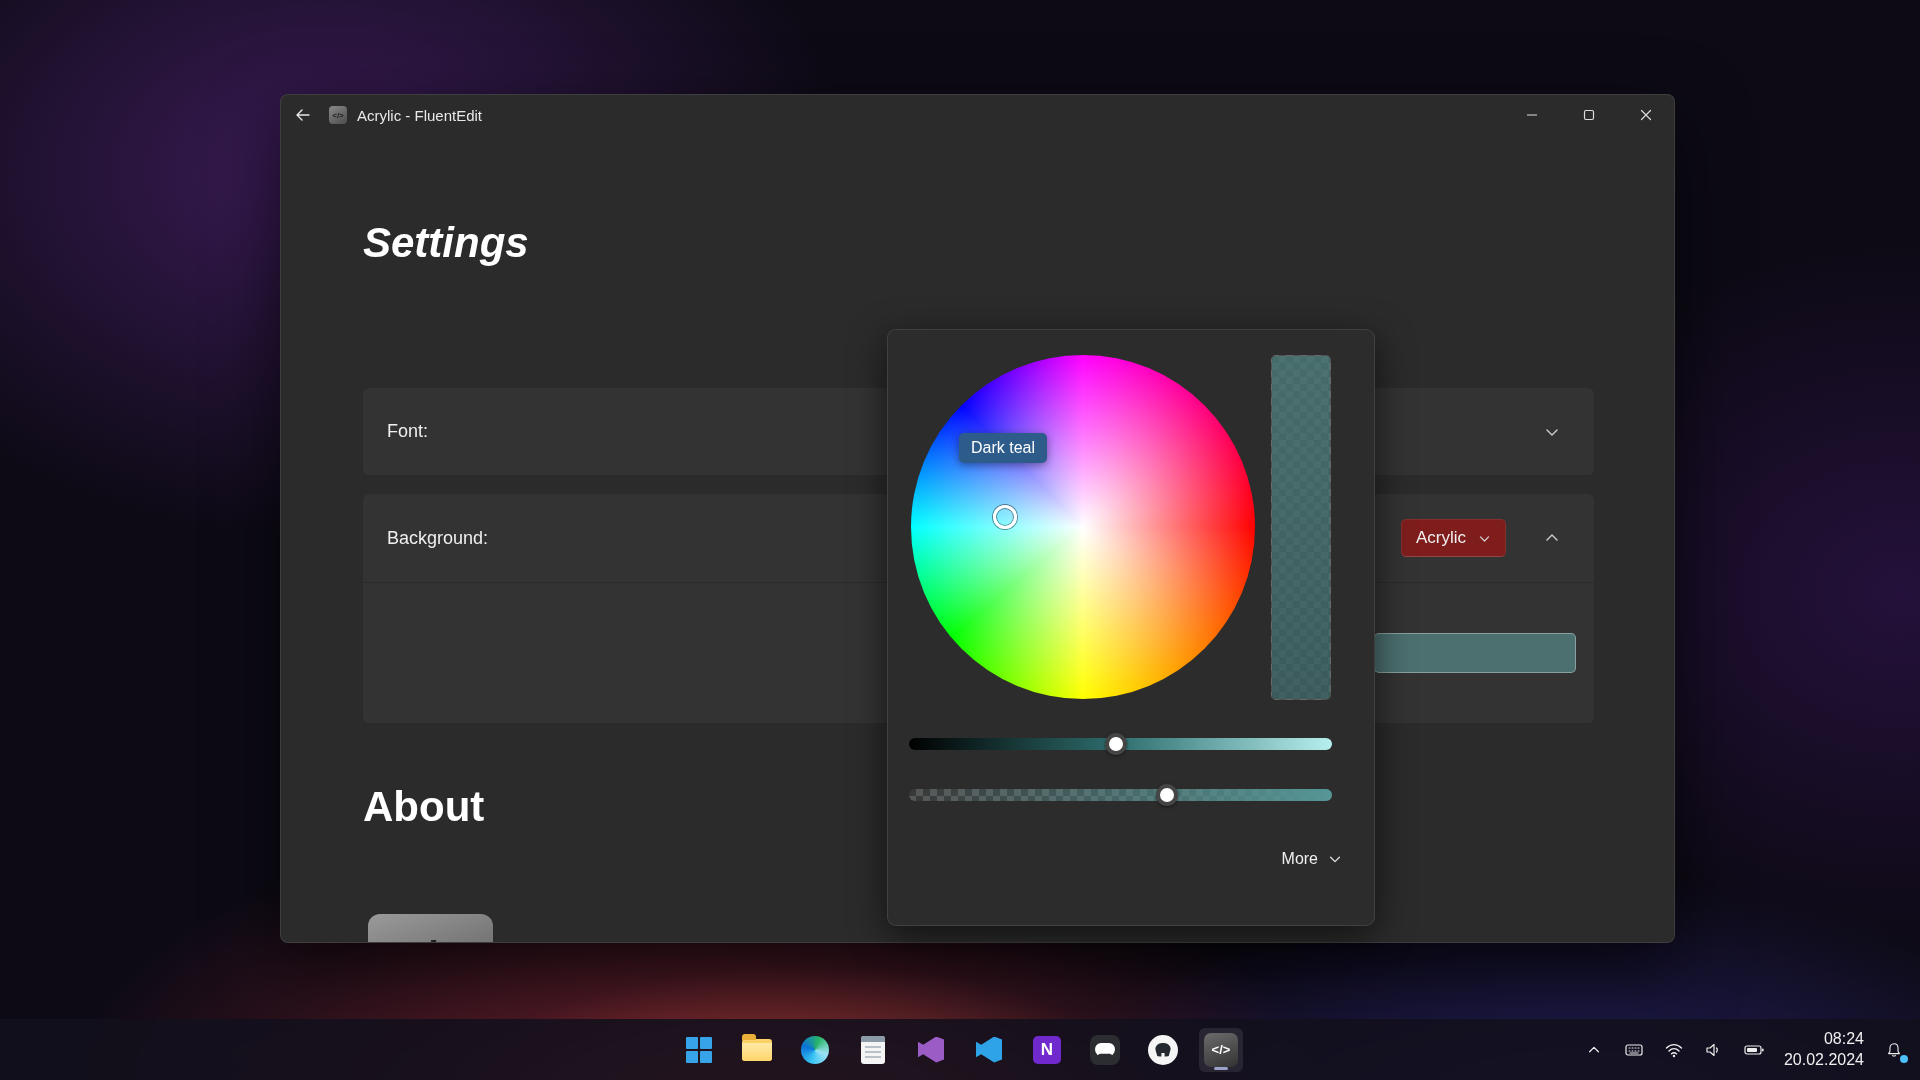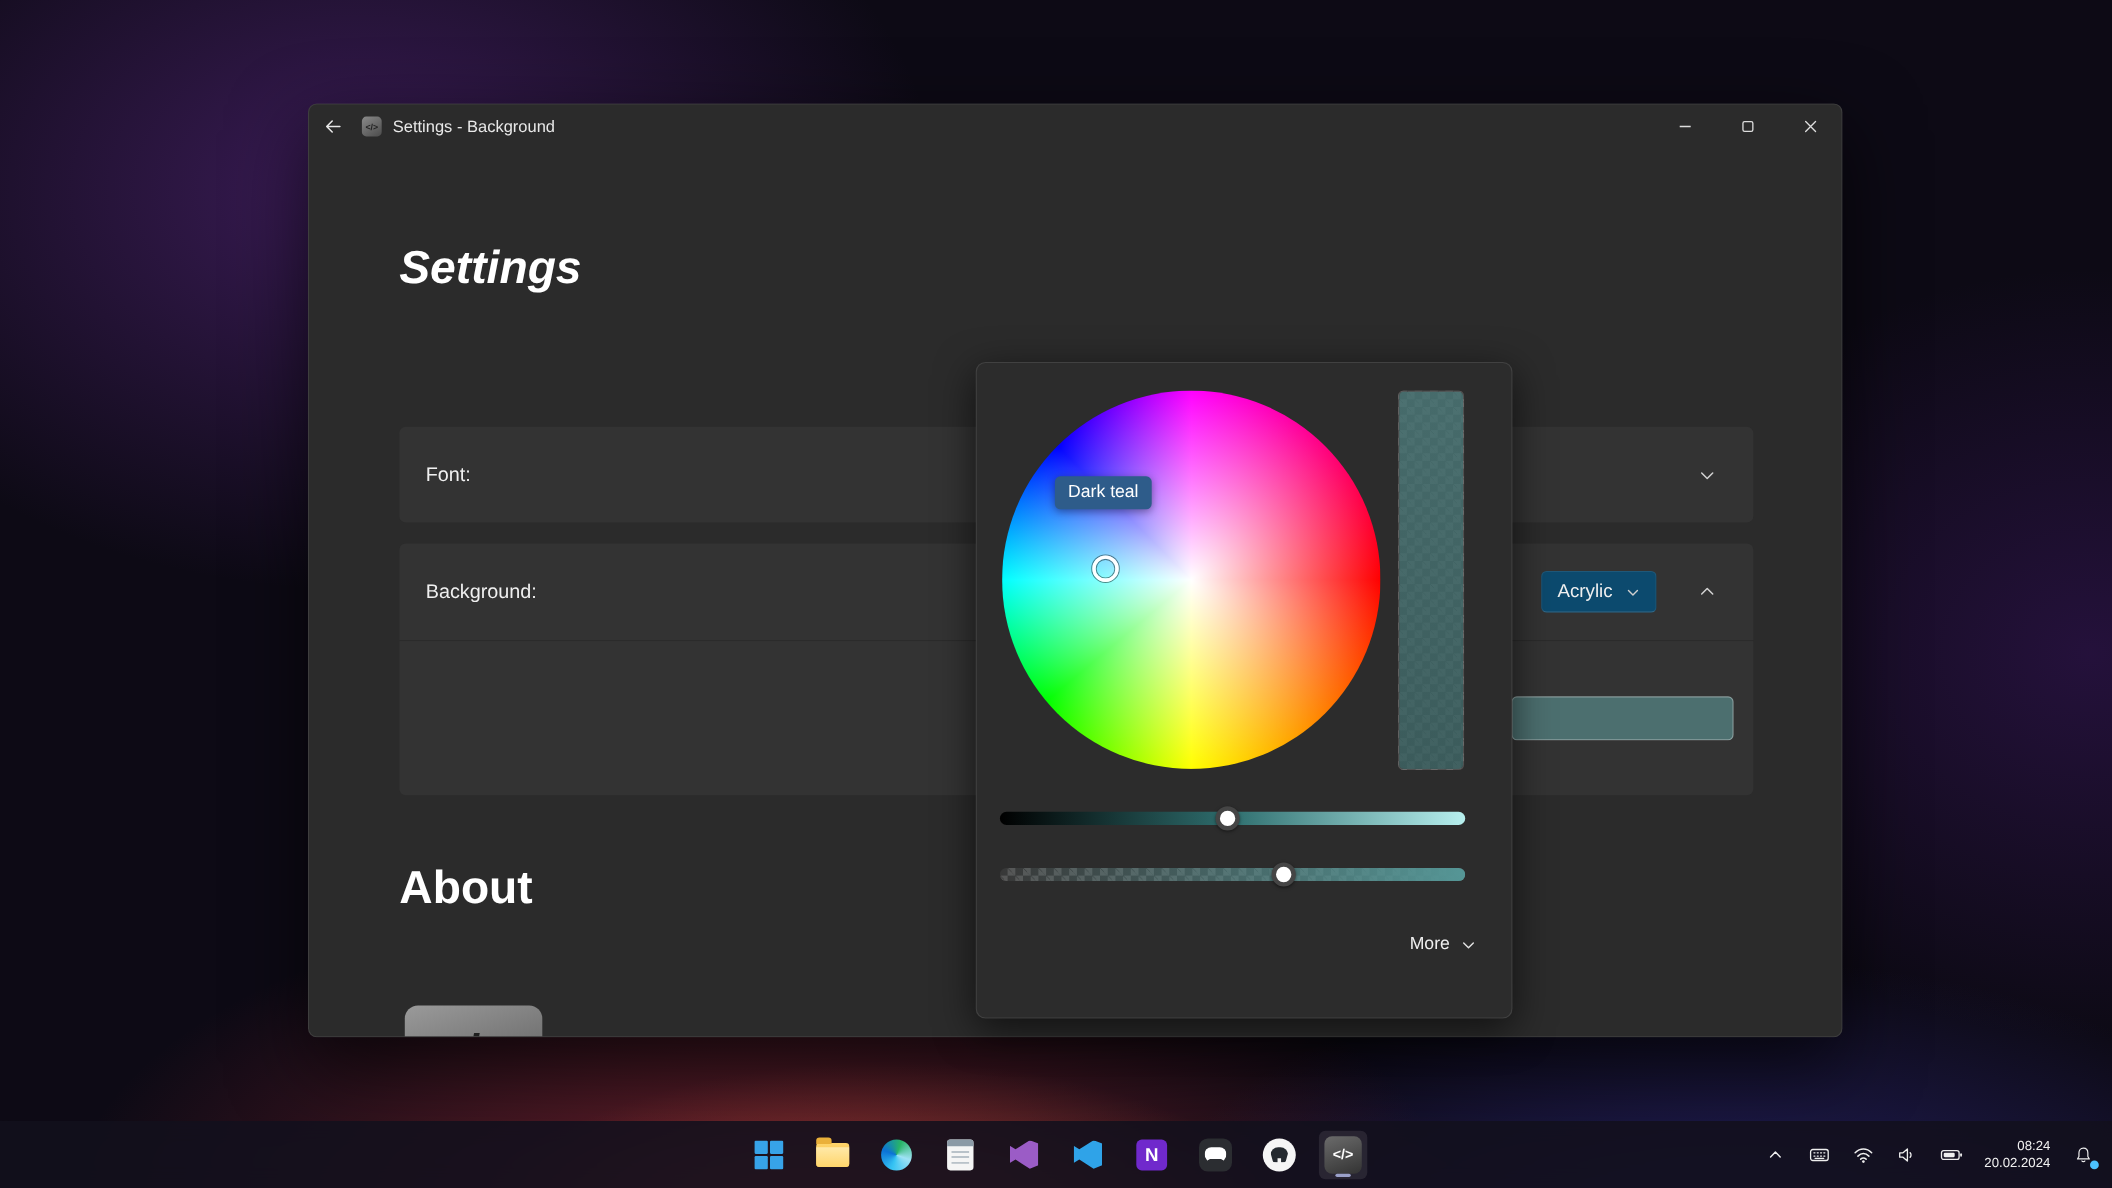--- a/index.html
+++ b/index.html
@@ -49,21 +49,21 @@
   .card-font { top:253px; height:87px; }
   .card-background { top:359px; height:88px; border-bottom-left-radius:0; border-bottom-right-radius:0; }
   .card-expanded {
     top:447px; height:141px; align-items:center; justify-content:flex-end;
     border-top:1px solid #2b2b2b; border-top-left-radius:0; border-top-right-radius:0;
   }
   .row-label { color:#f0f0f0; }
   .row-right { margin-left:auto; display:flex; align-items:center; gap:28px; }
 
   .dropdown-button {
-    display:flex; align-items:center; gap:12px; background:#0c4a6e;
+    display:flex; align-items:center; gap:12px; background:#7f1d1d;
     border:1px solid rgba(255,255,255,.08); border-bottom-color:rgba(255,255,255,.18);
     border-radius:5px; padding:8px 14px; font-size:17px; color:#f0f0f0; cursor:pointer;
   }
   .chevron-btn { width:36px; height:36px; display:flex; align-items:center; justify-content:center; cursor:pointer; }
 
   .color-swatch-button {
     width:202px; height:40px; border-radius:5px; border:1px solid rgba(255,255,255,.35);
     margin-right:-6px; cursor:pointer;
   }
 
@@ -170,40 +170,40 @@
   .discord-blob { width:20px; height:14px; background:#fff; border-radius:7px 7px 9px 9px; clip-path:polygon(0 30%,15% 0,85% 0,100% 30%,100% 100%,75% 80%,25% 80%,0 100%); }
   
   .github { width:30px; height:30px; border-radius:50%; background:#f5f5f5; display:flex; align-items:center; justify-content:center; }
   .octo { width:16px; height:14px; background:#24292f; border-radius:7px 7px 5px 5px; clip-path:polygon(10% 0,90% 0,100% 40%,85% 100%,60% 100%,60% 75%,40% 75%,40% 100%,15% 100%,0 40%); }
   
   .codeapp { width:34px; height:34px; border-radius:7px; background:linear-gradient(160deg,#6b6b6b,#333);
     display:flex; align-items:center; justify-content:center; font-size:13px; font-weight:bold; color:#fff; }
 
   .taskbar-right { position:absolute; right:10px; top:0; height:61px; display:flex; align-items:center; gap:8px; }
   .tray-icon { width:32px; height:36px; display:flex; align-items:center; justify-content:center; border-radius:5px; cursor:pointer; color:#eee; }
-  .clock-block { text-align:right; font-size:12px; line-height:1.3; color:#f0f0f0; padding:0 6px; cursor:pointer; }
+  .clock-block { text-align:right; font-size:16px; line-height:1.3; color:#f0f0f0; padding:0 6px; cursor:pointer; }
   .bell-wrap { position:relative; }
   .bell-badge { position:absolute; right:2px; bottom:5px; width:8px; height:8px; border-radius:50%; background:#4cc2ff; }
 
   svg.icon { display:block; }
 </style>
 </head>
 <body>
 
 <div class="desktop">
 
   <div class="app-window">
     <div class="titlebar">
       <div class="back-button">
         <svg class="icon" width="16" height="16" viewBox="0 0 16 16">
             <path d="M14 8H2 M7 3 L2 8 L7 13" stroke="#e8e8e8" stroke-width="1.4" fill="none" stroke-linecap="round" stroke-linejoin="round"></path>
           </svg>
       </div>
       <div class="titlebar-appicon">&lt;/&gt;</div>
-      <div class="titlebar-title">Settings - Background</div>
+      <div class="titlebar-title">Acrylic - FluentEdit</div>
       <div class="caption-buttons">
         <div class="caption-btn">
           <svg class="icon" width="12" height="12" viewBox="0 0 12 12">
               <path d="M1 6 H11" stroke="#ddd" stroke-width="1.2"></path>
             </svg>
         </div>
         <div class="caption-btn">
           <svg class="icon" width="12" height="12" viewBox="0 0 12 12">
               <rect x="1.5" y="1.5" width="9" height="9" rx="1.5" stroke="#ddd" stroke-width="1.2" fill="none"></rect>
             </svg>

